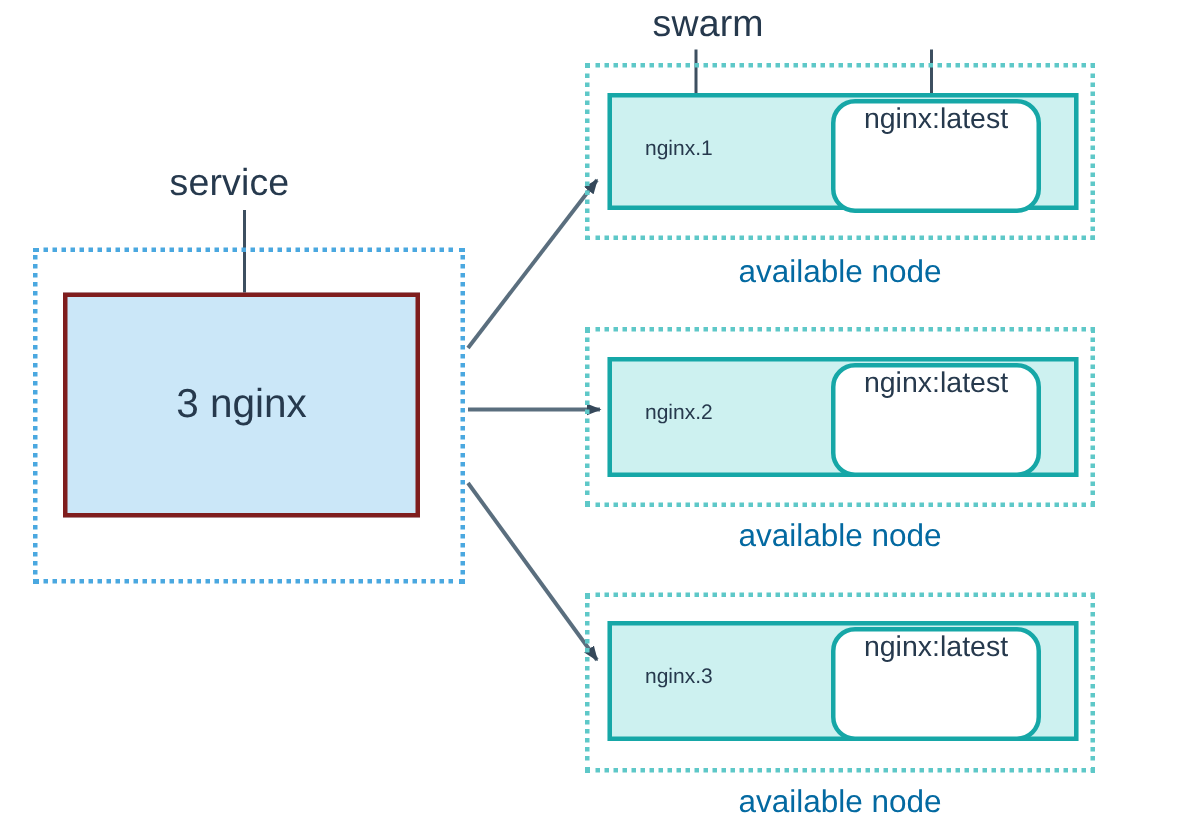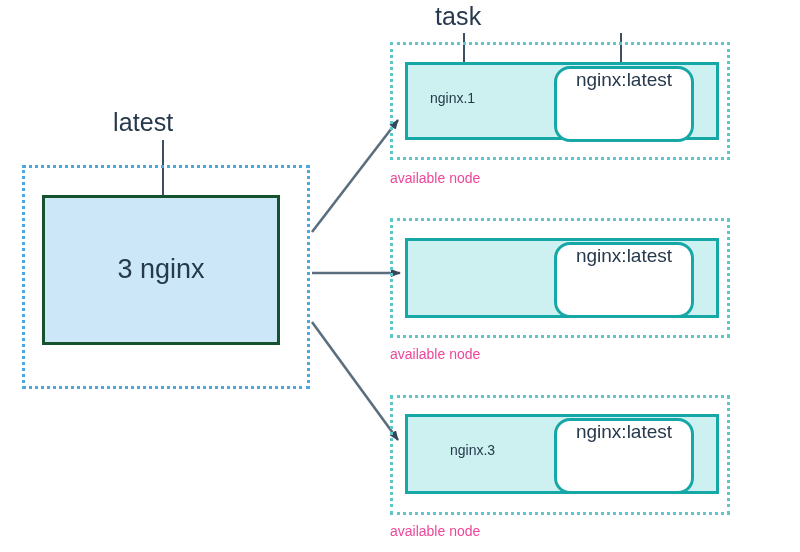--- a/index.html
+++ b/index.html
@@ -35,34 +35,35 @@
   .outline-blue{
     border:3px dotted #4aa8e0;
   }
   .outline-teal{
     border:3px dotted #5ec8c8;
   }
   .service-box{
     position:absolute;
     box-sizing:border-box;
     background:#cbe7f8;
-    border:3px solid #14532d;
+    border:3px solid #7f1d1d;
     display:flex;
     align-items:center;
     justify-content:center;
     text-align:center;
     line-height:1.18;
     font-size:27px;
     color:#26394d;
   }
   .undertitle{
     position:absolute;
-    font-size:14px;
-    color:#ec4899;
+    font-size:21px;
+    color:#0369a1;
     white-space:nowrap;
+    text-align:center;
   }
 
   
   .task-box{
     position:absolute;
     box-sizing:border-box;
     background:#cdf1f0;
     border:3px solid #16a7a7;
   }
   .task-label{
@@ -97,24 +98,24 @@
     <defs>
       <marker id="ah" markerWidth="10" markerHeight="8" refX="9" refY="4" orient="auto" markerUnits="userSpaceOnUse">
         <path d="M0,0 L10,4 L0,8 z" fill="#35485a"></path>
       </marker>
     </defs>
     <line x1="312" y1="232" x2="398" y2="120" stroke="#5a6e7e" stroke-width="2.6" marker-end="url(#ah)"></line>
     <line x1="312" y1="273" x2="400" y2="273" stroke="#5a6e7e" stroke-width="2.6" marker-end="url(#ah)"></line>
     <line x1="312" y1="322" x2="398" y2="440" stroke="#5a6e7e" stroke-width="2.6" marker-end="url(#ah)"></line>
   </svg>
 
-  <div class="caption" style="left:113px;top:108px;">latest</div>
+  <div class="caption" style="left:113px;top:108px;">service</div>
   <div class="leader" style="left:162px;top:140px;height:80px;"></div>
 
-  <div class="caption" style="left:435px;top:2px;">task</div>
+  <div class="caption" style="left:435px;top:2px;">swarm</div>
   <div class="leader" style="left:463px;top:33px;height:52px;"></div>
 
   <div class="leader" style="left:620px;top:33px;height:53px;"></div>
 
   <div class="node-outline outline-blue" style="left:22px;top:165px;width:288px;height:224px;"></div>
 
   <div class="service-box" style="left:42px;top:195px;width:238px;height:150px;">
     <div>
       <span>3 nginx</span><br>
     </div>
@@ -124,26 +125,27 @@
   <div class="node-outline outline-teal" style="left:390px;top:42px;width:340px;height:118px;"></div>
   <div class="task-box" style="left:405px;top:62px;width:314px;height:78px;"></div>
   <div class="task-label" style="left:430px;top:90px;">nginx.1</div>
   <div class="container-box" style="left:554px;top:66px;width:140px;height:76px;">
     <span>nginx:latest</span>
   </div>
   <div class="undertitle" style="left:390px;top:170px;width:340px;">available node</div>
 
   <div class="node-outline outline-teal" style="left:390px;top:218px;width:340px;height:120px;"></div>
   <div class="task-box" style="left:405px;top:238px;width:314px;height:80px;"></div>
+  <div class="task-label" style="left:430px;top:266px;">nginx.2</div>
   <div class="container-box" style="left:554px;top:242px;width:140px;height:76px;">
     <span>nginx:latest</span>
   </div>
   <div class="undertitle" style="left:390px;top:346px;width:340px;">available node</div>
 
   <div class="node-outline outline-teal" style="left:390px;top:395px;width:340px;height:120px;"></div>
   <div class="task-box" style="left:405px;top:414px;width:314px;height:80px;"></div>
-  <div class="task-label" style="left:450px;top:442px;">nginx.3</div>
+  <div class="task-label" style="left:430px;top:442px;">nginx.3</div>
   <div class="container-box" style="left:554px;top:418px;width:140px;height:76px;">
     <span>nginx:latest</span>
   </div>
   <div class="undertitle" style="left:390px;top:523px;width:340px;">available node</div>
 
 </div>
 
 </body></html>

